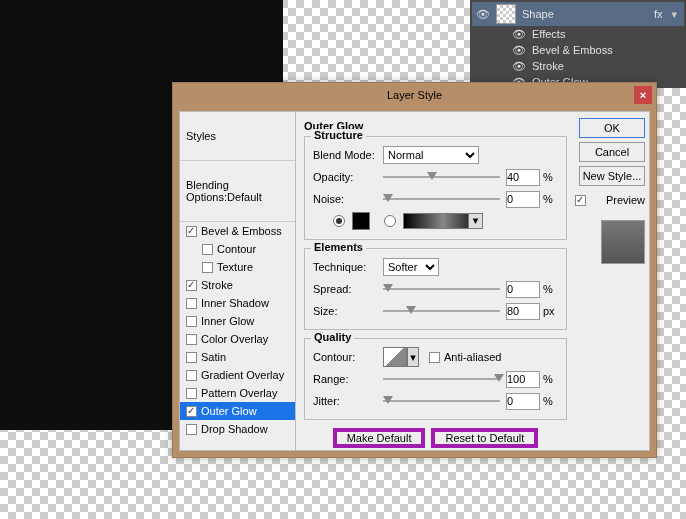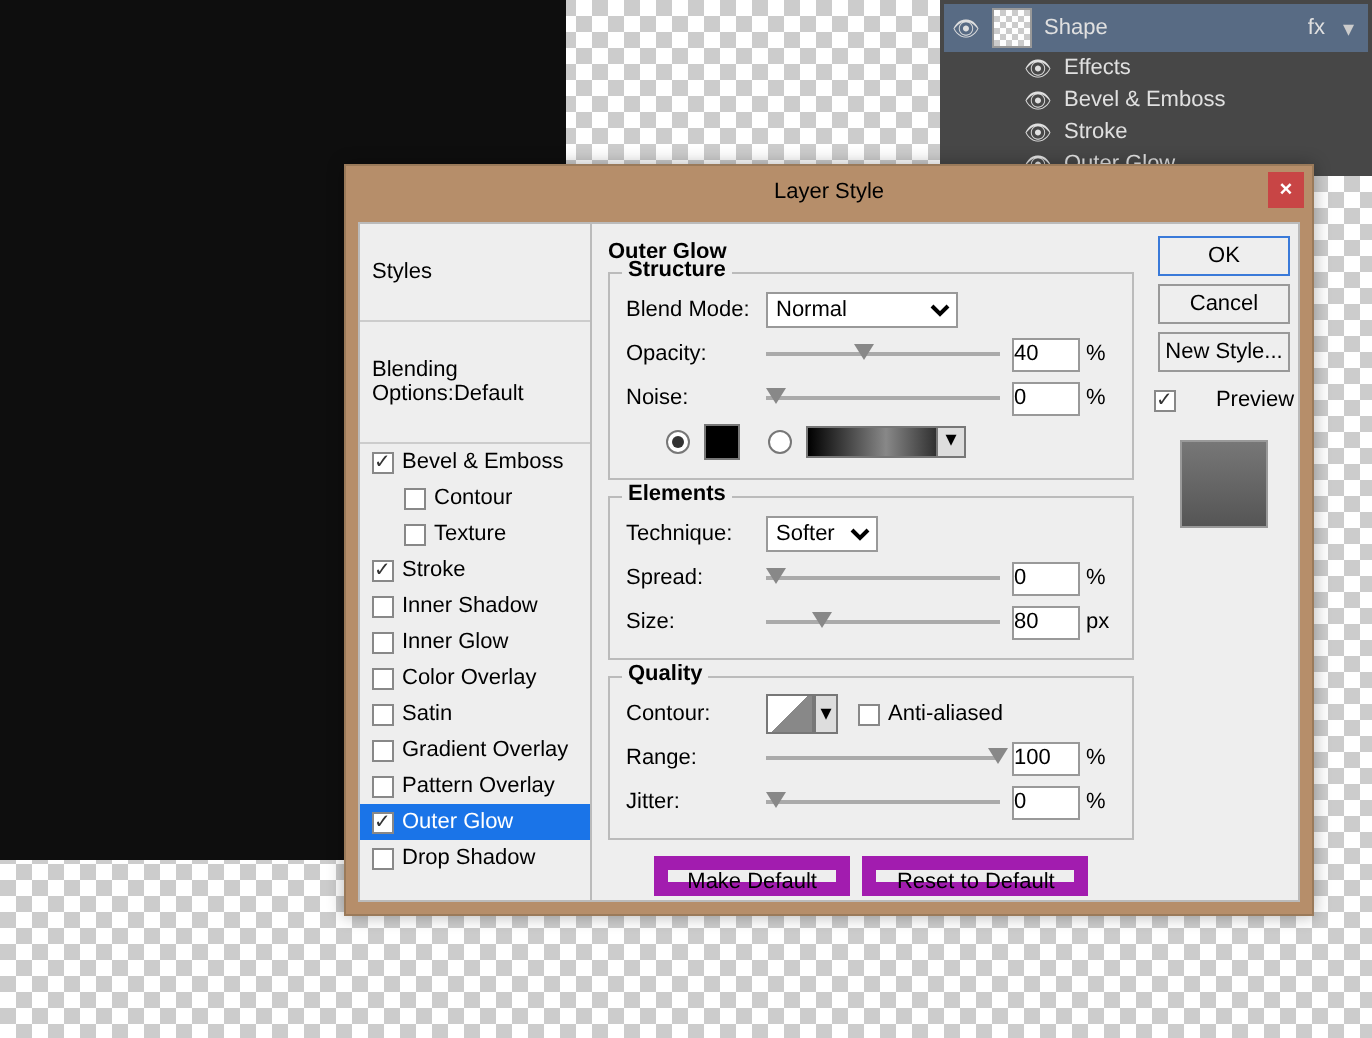--- a/index.html
+++ b/index.html
@@ -38,23 +38,23 @@
 .slider .hndl{position:absolute;top:2px;width:0;height:0;border-left:5px solid transparent;border-right:5px solid transparent;border-top:8px solid #888}
 .num{width:34px;height:17px;border:1px solid #999;background:#fff;font-size:11px}
 .unit{width:18px;padding-left:3px}
 select{height:18px;border:1px solid #999;background:#fff;font-size:11px}
 .radio{width:12px;height:12px;border:1px solid #777;border-radius:50%;background:#fff;display:inline-block;margin-right:3px;position:relative}
 .radio.on::after{content:"";position:absolute;left:2px;top:2px;width:6px;height:6px;background:#333;border-radius:50%}
 .swatch{width:18px;height:18px;border:1px solid #777;display:inline-block}
 .gradient{width:80px;height:16px;border:1px solid #777;background:linear-gradient(90deg,#000,#888,#000);display:inline-flex;align-items:center}
 .gradient .dd{margin-left:auto;width:14px;height:14px;background:#ddd;border-left:1px solid #777;text-align:center;line-height:12px}
 .contour-sw{width:24px;height:20px;border:1px solid #777;background:linear-gradient(135deg,#fff 50%,#888 50%);display:inline-block}
-.btn{height:20px;border:7px solid #a21caf;background:#eee;padding:0 10px;cursor:pointer}
+.btn{height:20px;border:4px solid #a21caf;background:#eee;padding:0 10px;cursor:pointer}
 .rbtns{display:flex;gap:6px;justify-content:center;margin-top:4px}
-.right{width:74px;padding:6px 4px;display:flex;flex-direction:column;gap:4px;align-items:center}
+.right{width:74px;padding:6px 4px;display:flex;flex-direction:column;gap:4px;align-items:flex-end}
 .rbtn{width:66px;height:20px;border:1px solid #999;background:#eee;cursor:pointer}
 .preview-sw{width:44px;height:44px;background:linear-gradient(#777,#555);border:1px solid #999;margin-top:4px}
 .sect-title{font-weight:bold;padding:2px 0 4px}
 </style>
 </head>
 <body>
 
 <div class="bg-checker"></div>
 <div class="bg-left-mask"></div>
 

